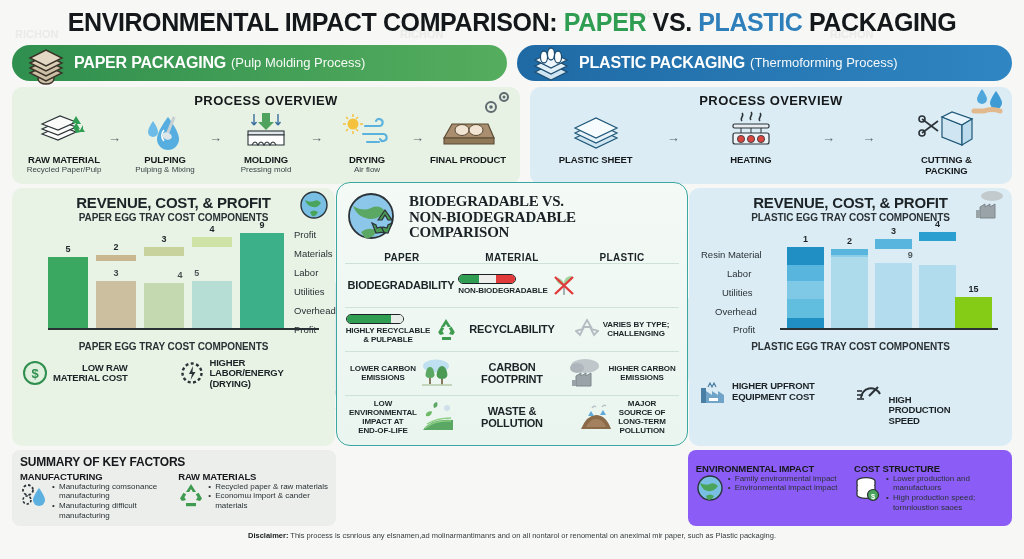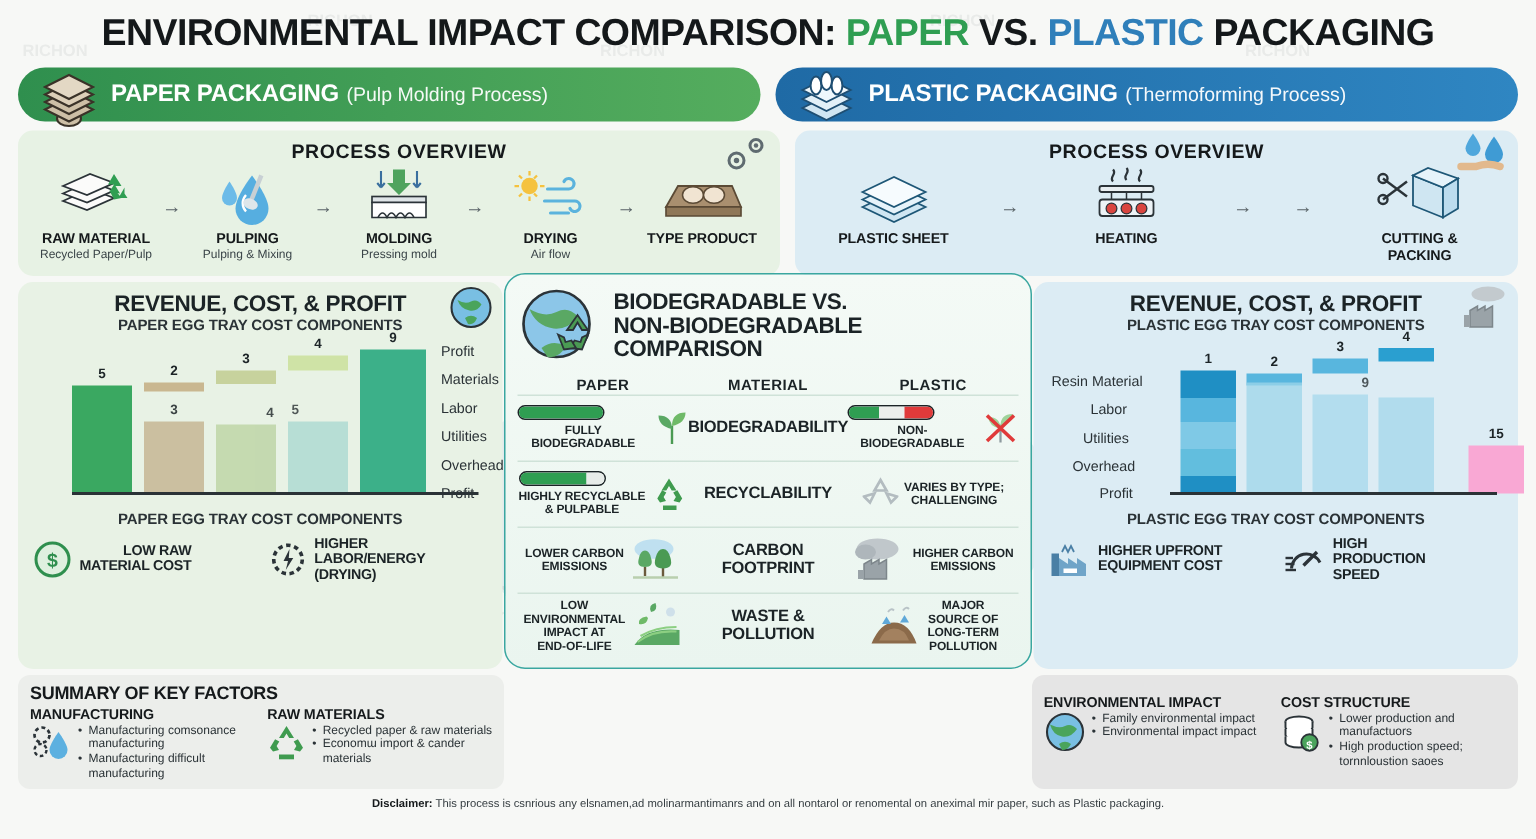--- a/index.html
+++ b/index.html
@@ -76,38 +76,38 @@
   .feat .f { display:flex; align-items:center; gap:5px; flex:1; }
   .feat .ftxt { font-size:9.5px; font-weight:700; color:#1b2326; line-height:1.12; letter-spacing:-.2px;}
   .cornicon { position:absolute; right:6px; top:2px; }
 
   
   .center {
     width:352px; margin:0 1px; border:1.6px solid #3aa7a0; border-radius:14px;
     background:linear-gradient(180deg,#f4faf6 0%, #eaf5ef 100%);
     padding:7px 8px 6px; position:relative; z-index:3; margin-top:-6px;
   }
-  .chead { display:flex; align-items:center; gap:6px; }
+  .chead { display:flex; align-items:center; gap:6px;font-family:Liberation Serif, serif; }
   .chead .ttl { font-size:15px; font-weight:700; color:#1b2326; line-height:1.06; letter-spacing:-.3px;}
   .colhdr { display:flex; margin-top:6px; }
   .colhdr div { font-size:10px; font-weight:700; color:#1b2326; text-align:center; letter-spacing:.3px;}
   .colhdr .c1{ width:120px;} .colhdr .c2{ width:112px;} .colhdr .c3{ width:120px;}
   .crow { display:flex; align-items:center; border-top:1px solid #cfe2d8; min-height:44px; }
   .crow:first-of-type { border-top:none; }
   .cA { width:120px; display:flex; align-items:center; gap:4px; justify-content:center;}
   .cM { width:112px; text-align:center; font-size:11px; font-weight:700; color:#1b2326; line-height:1.1; letter-spacing:-.2px;}
   .cB { width:120px; display:flex; align-items:center; gap:4px; justify-content:center;}
   .ctxt { font-size:8px; font-weight:700; color:#1b2326; text-align:center; line-height:1.15; letter-spacing:-.1px;}
   .meter { width:58px; height:10px; border-radius:6px; border:1.4px solid #1b2326; overflow:hidden; display:flex; }
 
   
   .summary { display:flex; padding:4px 12px 0; gap:2px; }
   .sumL { width:330px; background:#eceeeb; border-radius:8px; padding:5px 8px; }
   .sumC { width:352px; margin:0 1px; }
-  .sumR { width:330px; background:#e5e5e5; border-radius:8px; padding:5px 8px; }
+  .sumR { width:330px; background:#8b5cf6; border-radius:8px; padding:5px 8px; }
   .sumtitle { font-size:12px; font-weight:700; color:#15191b; letter-spacing:-.2px; }
   .sumcols { display:flex; gap:8px; margin-top:2px; }
   .sumcol { flex:1; }
   .sumcol h5 { font-size:9.5px; font-weight:700; color:#15191b; letter-spacing:-.1px; }
   .sumbody { display:flex; gap:4px; align-items:flex-start; }
   .sumbody ul { list-style:none; }
   .sumbody li { font-size:8px; color:#2a3236; line-height:1.22; position:relative; padding-left:7px; }
   .sumbody li:before { content:"•"; position:absolute; left:0; }
   .sumR .sumcols { margin-top:8px; }
 
@@ -264,21 +264,21 @@
         <div class="arrow">→</div>
         <div class="step">
           <div class="ic">
             <svg width="60" height="40" viewBox="0 0 60 40">
               <path d="M6 26 L14 12 L50 12 L56 26 Z" fill="#a98f6f" stroke="#5b4a35" stroke-width="1.2"></path>
               <ellipse cx="24" cy="18" rx="7" ry="5.5" fill="#f1e4d2" stroke="#5b4a35" stroke-width="1"></ellipse>
               <ellipse cx="38" cy="18" rx="7" ry="5.5" fill="#f1e4d2" stroke="#5b4a35" stroke-width="1"></ellipse>
               <path d="M6 26 h50 v6 H6z" fill="#8f7758" stroke="#5b4a35" stroke-width="1.1"></path>
             </svg>
           </div>
-          <div class="lab">TYPE PRODUCT</div>
+          <div class="lab">FINAL PRODUCT</div>
           <div class="sub"></div>
         </div>
       </div>
       <span style="position:absolute;right:6px;top:2px;">
         <svg width="34" height="30" viewBox="0 0 34 30">
           <g fill="none" stroke="#5f6b70" stroke-width="2">
             <circle cx="24" cy="8" r="4"></circle>
               <circle cx="11" cy="18" r="5"></circle>
           </g>
           <g fill="#5f6b70">
@@ -461,35 +461,20 @@
         </div>
       </div>
 
       <div class="colhdr">
         <div class="c1">PAPER</div>
         <div class="c2">MATERIAL</div>
         <div class="c3">PLASTIC</div>
       </div>
 
       <div class="crow">
-        <div class="cA">
-          <div style="text-align:center;">
-            <span class="meter">
-                <i style="flex:1;background:#2f9e52;"></i>
-              </span>
-            <div class="ctxt" style="margin-top:2px;">FULLY BIODEGRADABLE</div>
-          </div>
-          <span>
-            <svg width="22" height="24" viewBox="0 0 22 24">
-              <path d="M11 23 V11" stroke="#4a9a53" stroke-width="1.6"></path>
-              <path d="M11 13 q-9 -2 -9 -9 q9 0 9 9z" fill="#5aa864"></path>
-              <path d="M11 11 q9 -2 9 -9 q-9 0 -9 9z" fill="#6fba68"></path>
-            </svg>
-          </span>
-        </div>
         <div class="cM" style="white-space:pre-line;">BIODEGRADABILITY</div>
         <div class="cB">
           <div style="text-align:center;">
             <span class="meter">
                 <i style="width:35%;background:#2f9e52;"></i>
                 <i style="width:30%;background:#eceeeb;"></i>
                 <i style="flex:1;background:#e03a3a;"></i>
               </span>
             <div class="ctxt" style="margin-top:2px;">NON-BIODEGRADABLE</div>
           </div>
@@ -648,21 +633,21 @@
           </div>
           <div class="bar" style="left:180px;width:37px;height:66px;background:#a6d9ec;opacity:.75;">
             <span class="v" style="top:-13px;left:95%;">9</span>
           </div>
 
           <div class="bar" style="left:224px;width:37px;height:9px;bottom:98px;background:#2a9fd0;">
             <span class="v">4</span>
           </div>
           <div class="bar" style="left:224px;width:37px;height:64px;background:#9ed5ea;opacity:.7;"></div>
 
-          <div class="bar" style="left:284px;width:37px;height:32px;background:#f9a8d4;">
+          <div class="bar" style="left:260px;width:37px;height:32px;background:#84cc16;">
             <span class="v">15</span>
           </div>
           <div class="axis" style="left:85px;right:8px;"></div>
         </div>
       </div>
 
       <div style="text-align:center;font-size:10px;font-weight:700;color:#2a3236;margin-top:2px;letter-spacing:-.1px;">PLASTIC EGG TRAY COST COMPONENTS</div>
 
       <div class="feat" style="margin-top:4px;">
         <div class="f">
@@ -684,21 +669,21 @@
             <svg width="28" height="26" viewBox="0 0 28 26">
               <path d="M5 19 a10 10 0 0 1 19 -4" stroke="#2b3338" stroke-width="2" fill="none"></path>
               <path d="M22 8 L13 17" stroke="#2b3338" stroke-width="2.2"></path>
               <g stroke="#2b3338" stroke-width="1.6">
                   <path d="M1 12 h5"></path>
                   <path d="M1 16 h6"></path>
                   <path d="M1 20 h7"></path>
                 </g>
             </svg>
           </span>
-          <span class="ftxt" style="white-space:pre-line;">HIGH
+          <span class="ftxt" style="white-space:pre-line;margin-top:37px;">HIGH
 PRODUCTION
 SPEED</span>
         </div>
       </div>
     </div>
   </div>
 
   <div class="summary">
     <div class="sumL">
       <div class="sumtitle">SUMMARY OF KEY FACTORS</div>

